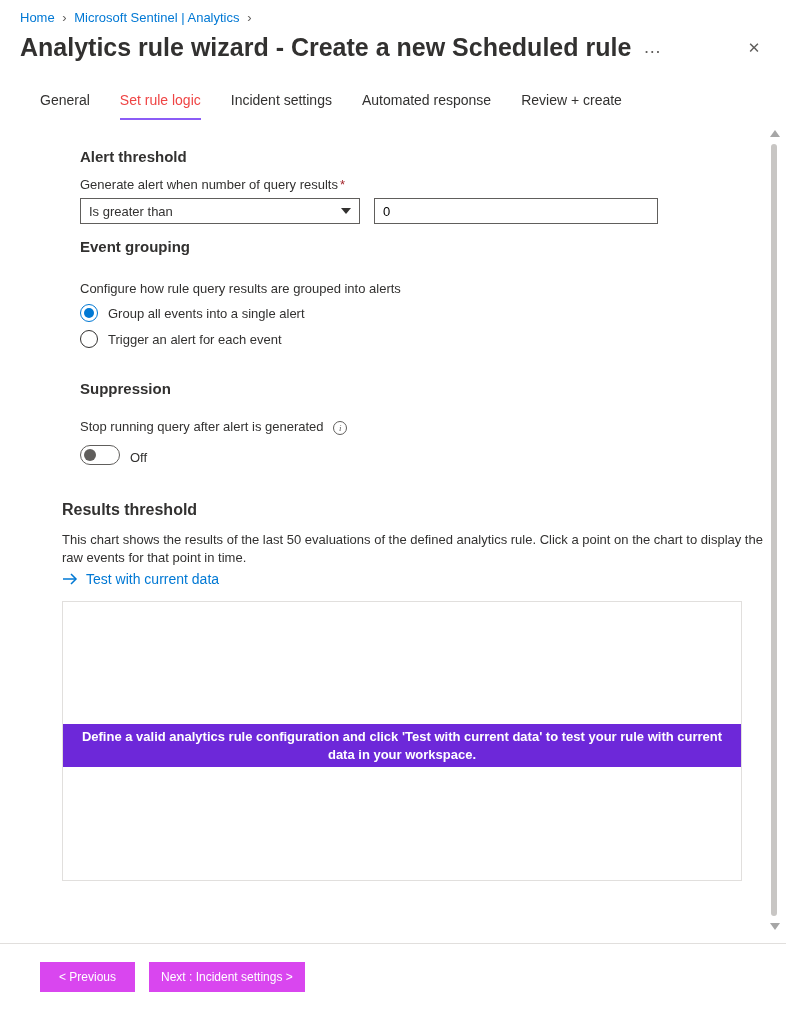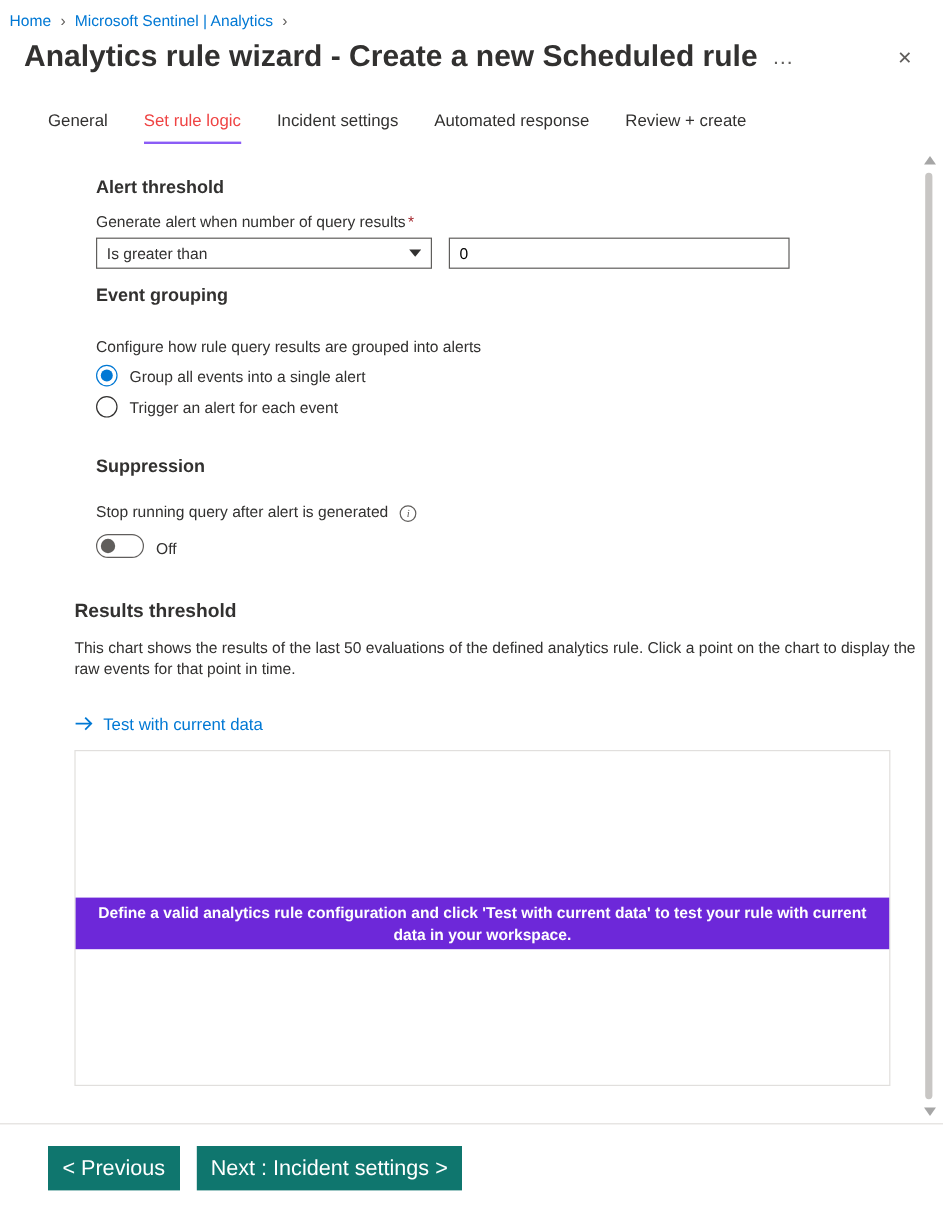--- a/index.html
+++ b/index.html
@@ -5,21 +5,21 @@
     * { box-sizing: border-box; margin: 0; padding: 0; }
     body {
       font-family: "Segoe UI", -apple-system, sans-serif;
       font-size: 13px;
       color: #323130;
       background: #fff;
       width: 786px;
       height: 1010px;
       position: relative;
     }
-    .breadcrumb { padding: 10px 8px 8px; font-size: 13px; }
+    .breadcrumb { padding: 10px 20px 8px; font-size: 13px; }
     .breadcrumb a { color: #0078d4; text-decoration: none; }
     .breadcrumb .sep { color: #605e5c; margin: 0 4px; }
     .header-row { display: flex; align-items: center; padding: 0 20px 18px; }
     .page-title {
       font-size: 25px;
       font-weight: 600;
       color: #323130;
       flex: 0 0 auto;
     }
     .ellipsis { color: #605e5c; font-size: 18px; margin-left: 12px; letter-spacing:1px; }
@@ -82,41 +82,41 @@
     .toggle-row { display:flex; align-items:flex-end; gap:10px; margin-top:10px; }
     .toggle {
       width:40px;height:20px;border:1px solid #605e5c;border-radius:10px;
       position:relative;cursor:pointer;background:#fff;
     }
     .toggle-knob {
       position:absolute;left:3px;top:3px;width:12px;height:12px;border-radius:50%;
       background:#605e5c;
     }
     .desc-text { font-size:13px; color:#323130; margin-top:4px; line-height:1.4; }
-    .test-link { display:flex; align-items:center; gap:8px; color:#0078d4; font-size:14px; margin:28px 0 14px; cursor:pointer; }
+    .test-link { display:flex; align-items:center; gap:8px; color:#0078d4; font-size:14px; margin:4px 0 14px; cursor:pointer; }
     .arrow-icon { width:16px;height:16px; }
     .arrow-icon svg { width:100%;height:100%; }
     .chart-box {
       border:1px solid #e1dfdd; height: 280px; position:relative; margin-right: 24px;
     }
     .chart-banner {
       position:absolute; top: 122px; left:0; right:0;
       background: #6d28d9; color:#fff; font-size:13px;
       text-align:center; padding: 4px 6px; line-height:1.35;
       font-weight:600;
     }
     .footer {
       position:absolute; left:0; right:0; bottom:0;
       border-top:1px solid #e1dfdd;
       padding: 18px 40px;
       display:flex; gap:14px;
     }
     .btn {
-      background:#0f766e; color:#fff; border:none;
-      padding: 8px 12px; font-size:18px; cursor:pointer;
+      background:#d946ef; color:#fff; border:none;
+      padding: 8px 12px; font-size:12px; cursor:pointer;
       min-width: 95px; font-family:inherit;
     }
     .results-block { margin-left:-18px; }
   </style>
 </head>
 <body>
 
 <div class="breadcrumb">
   <a href="#">Home</a>
   <span class="sep">›</span>

